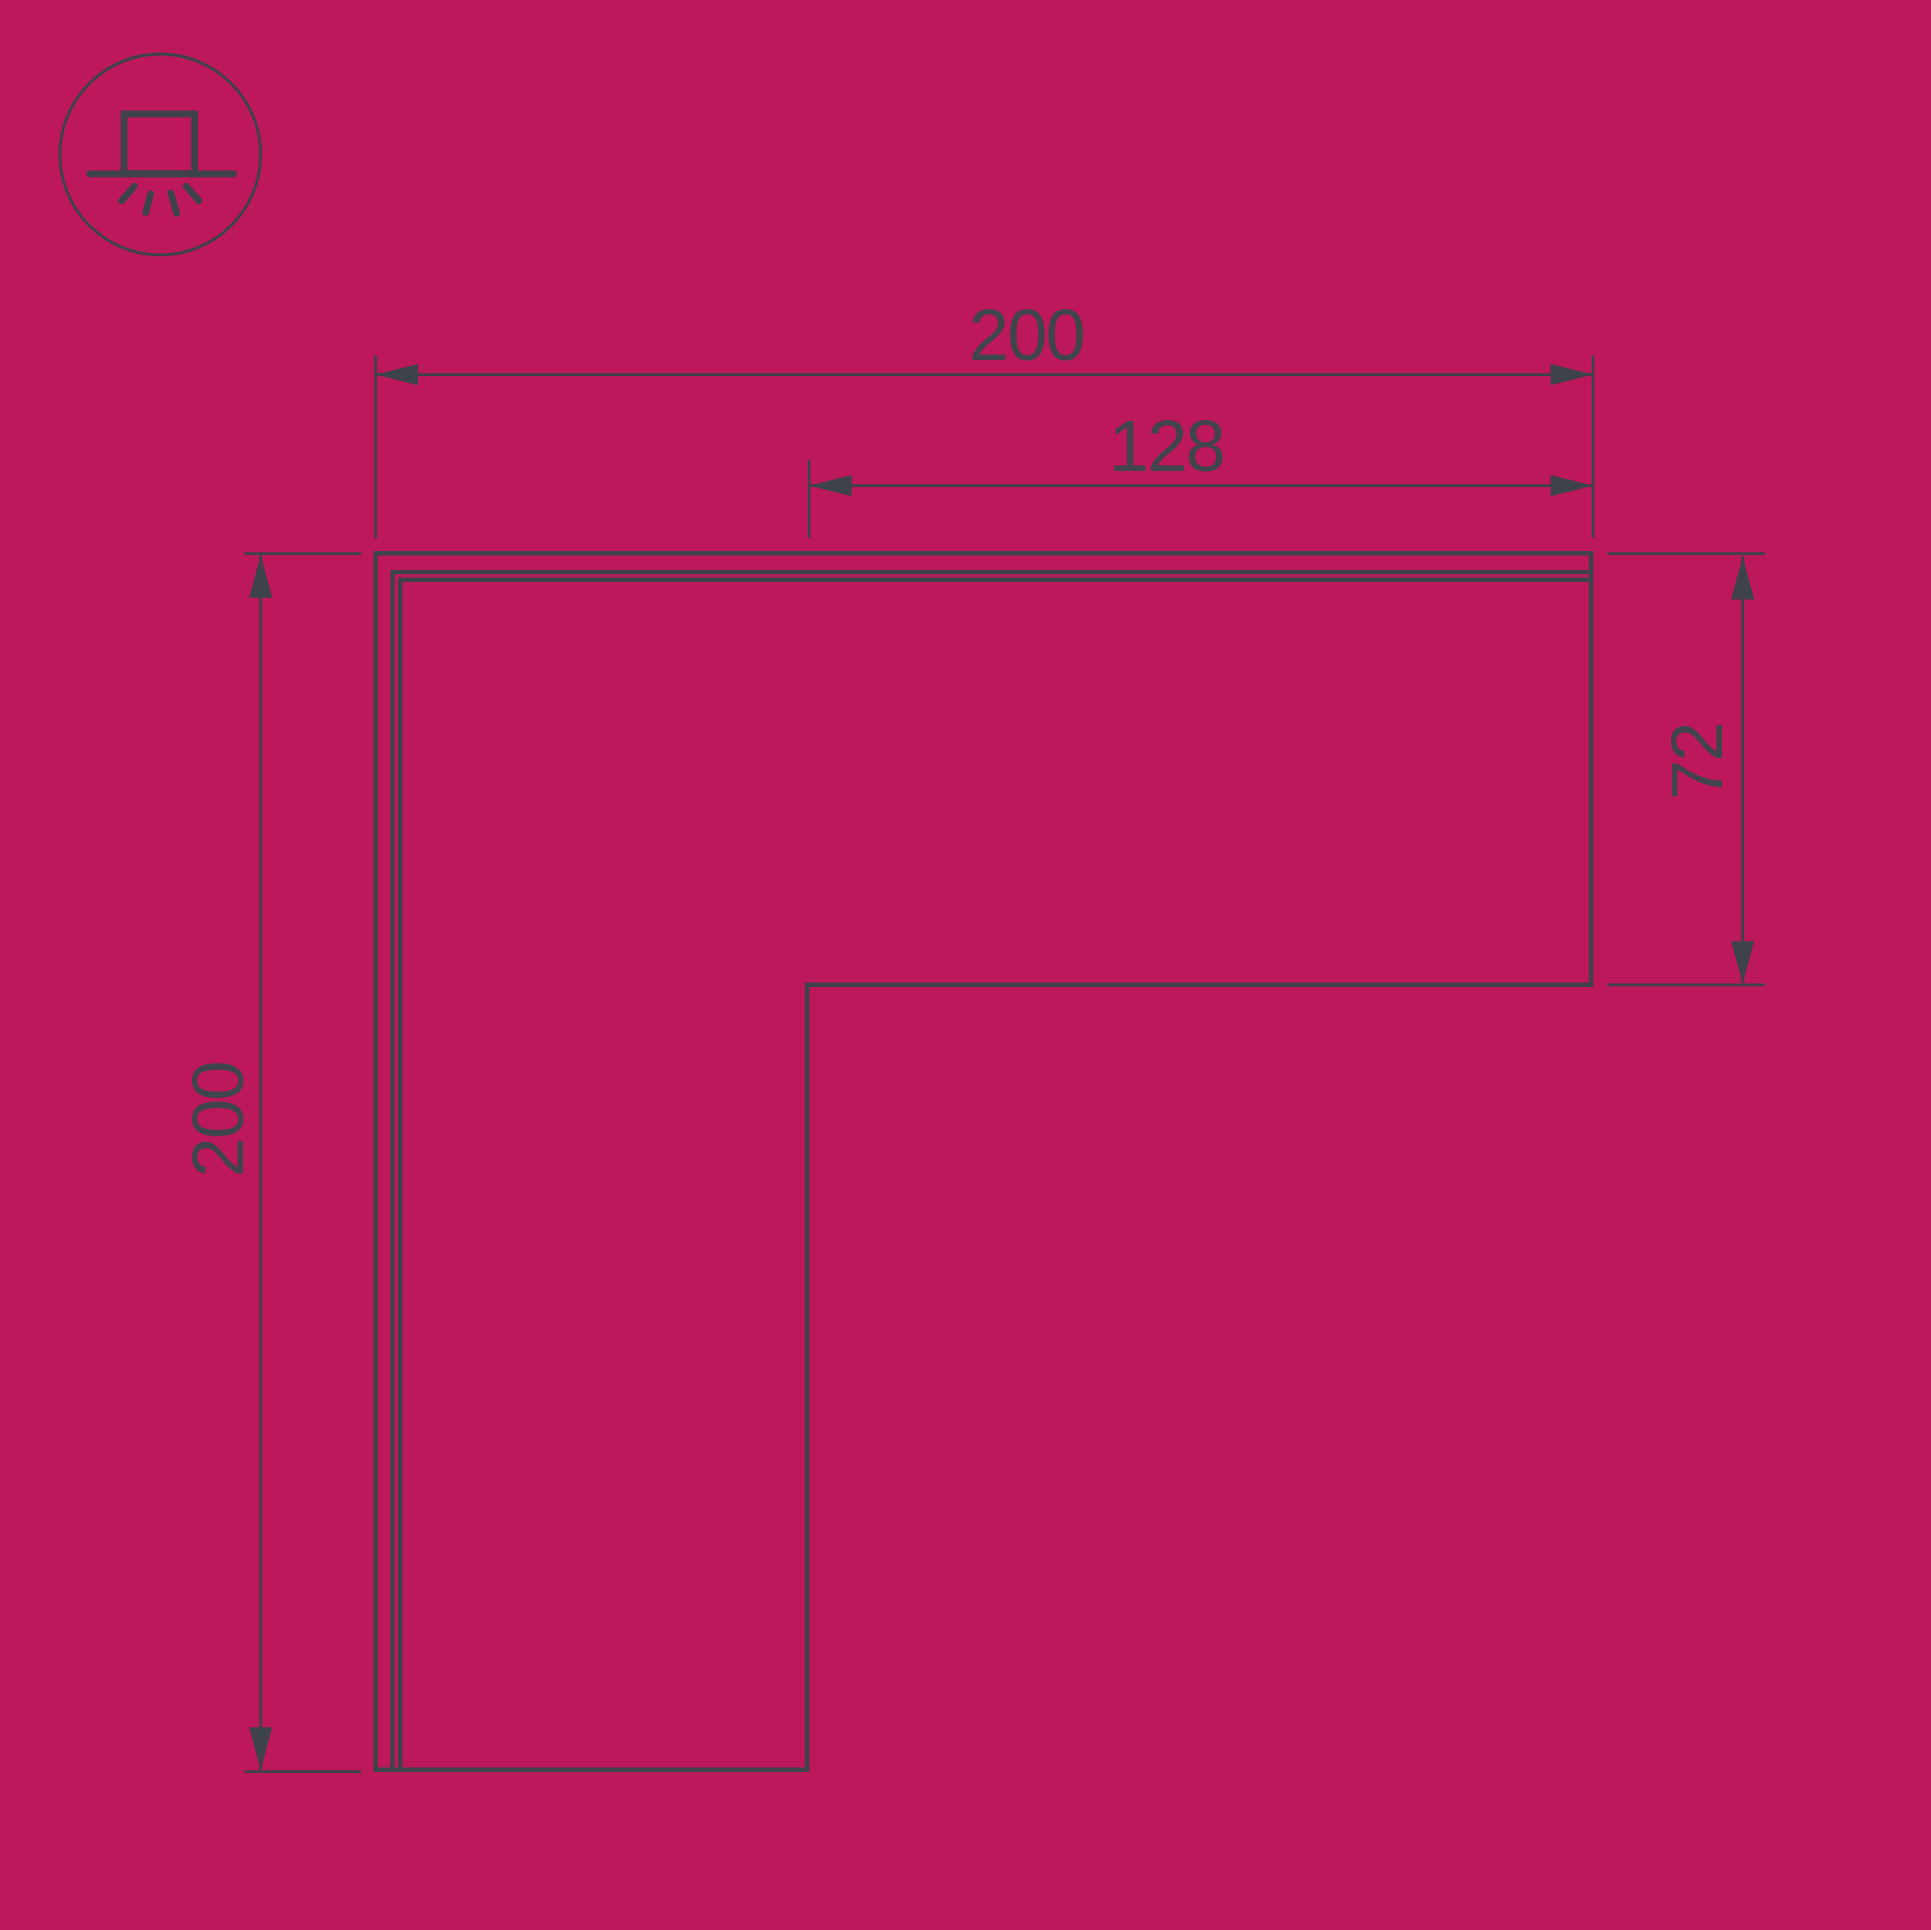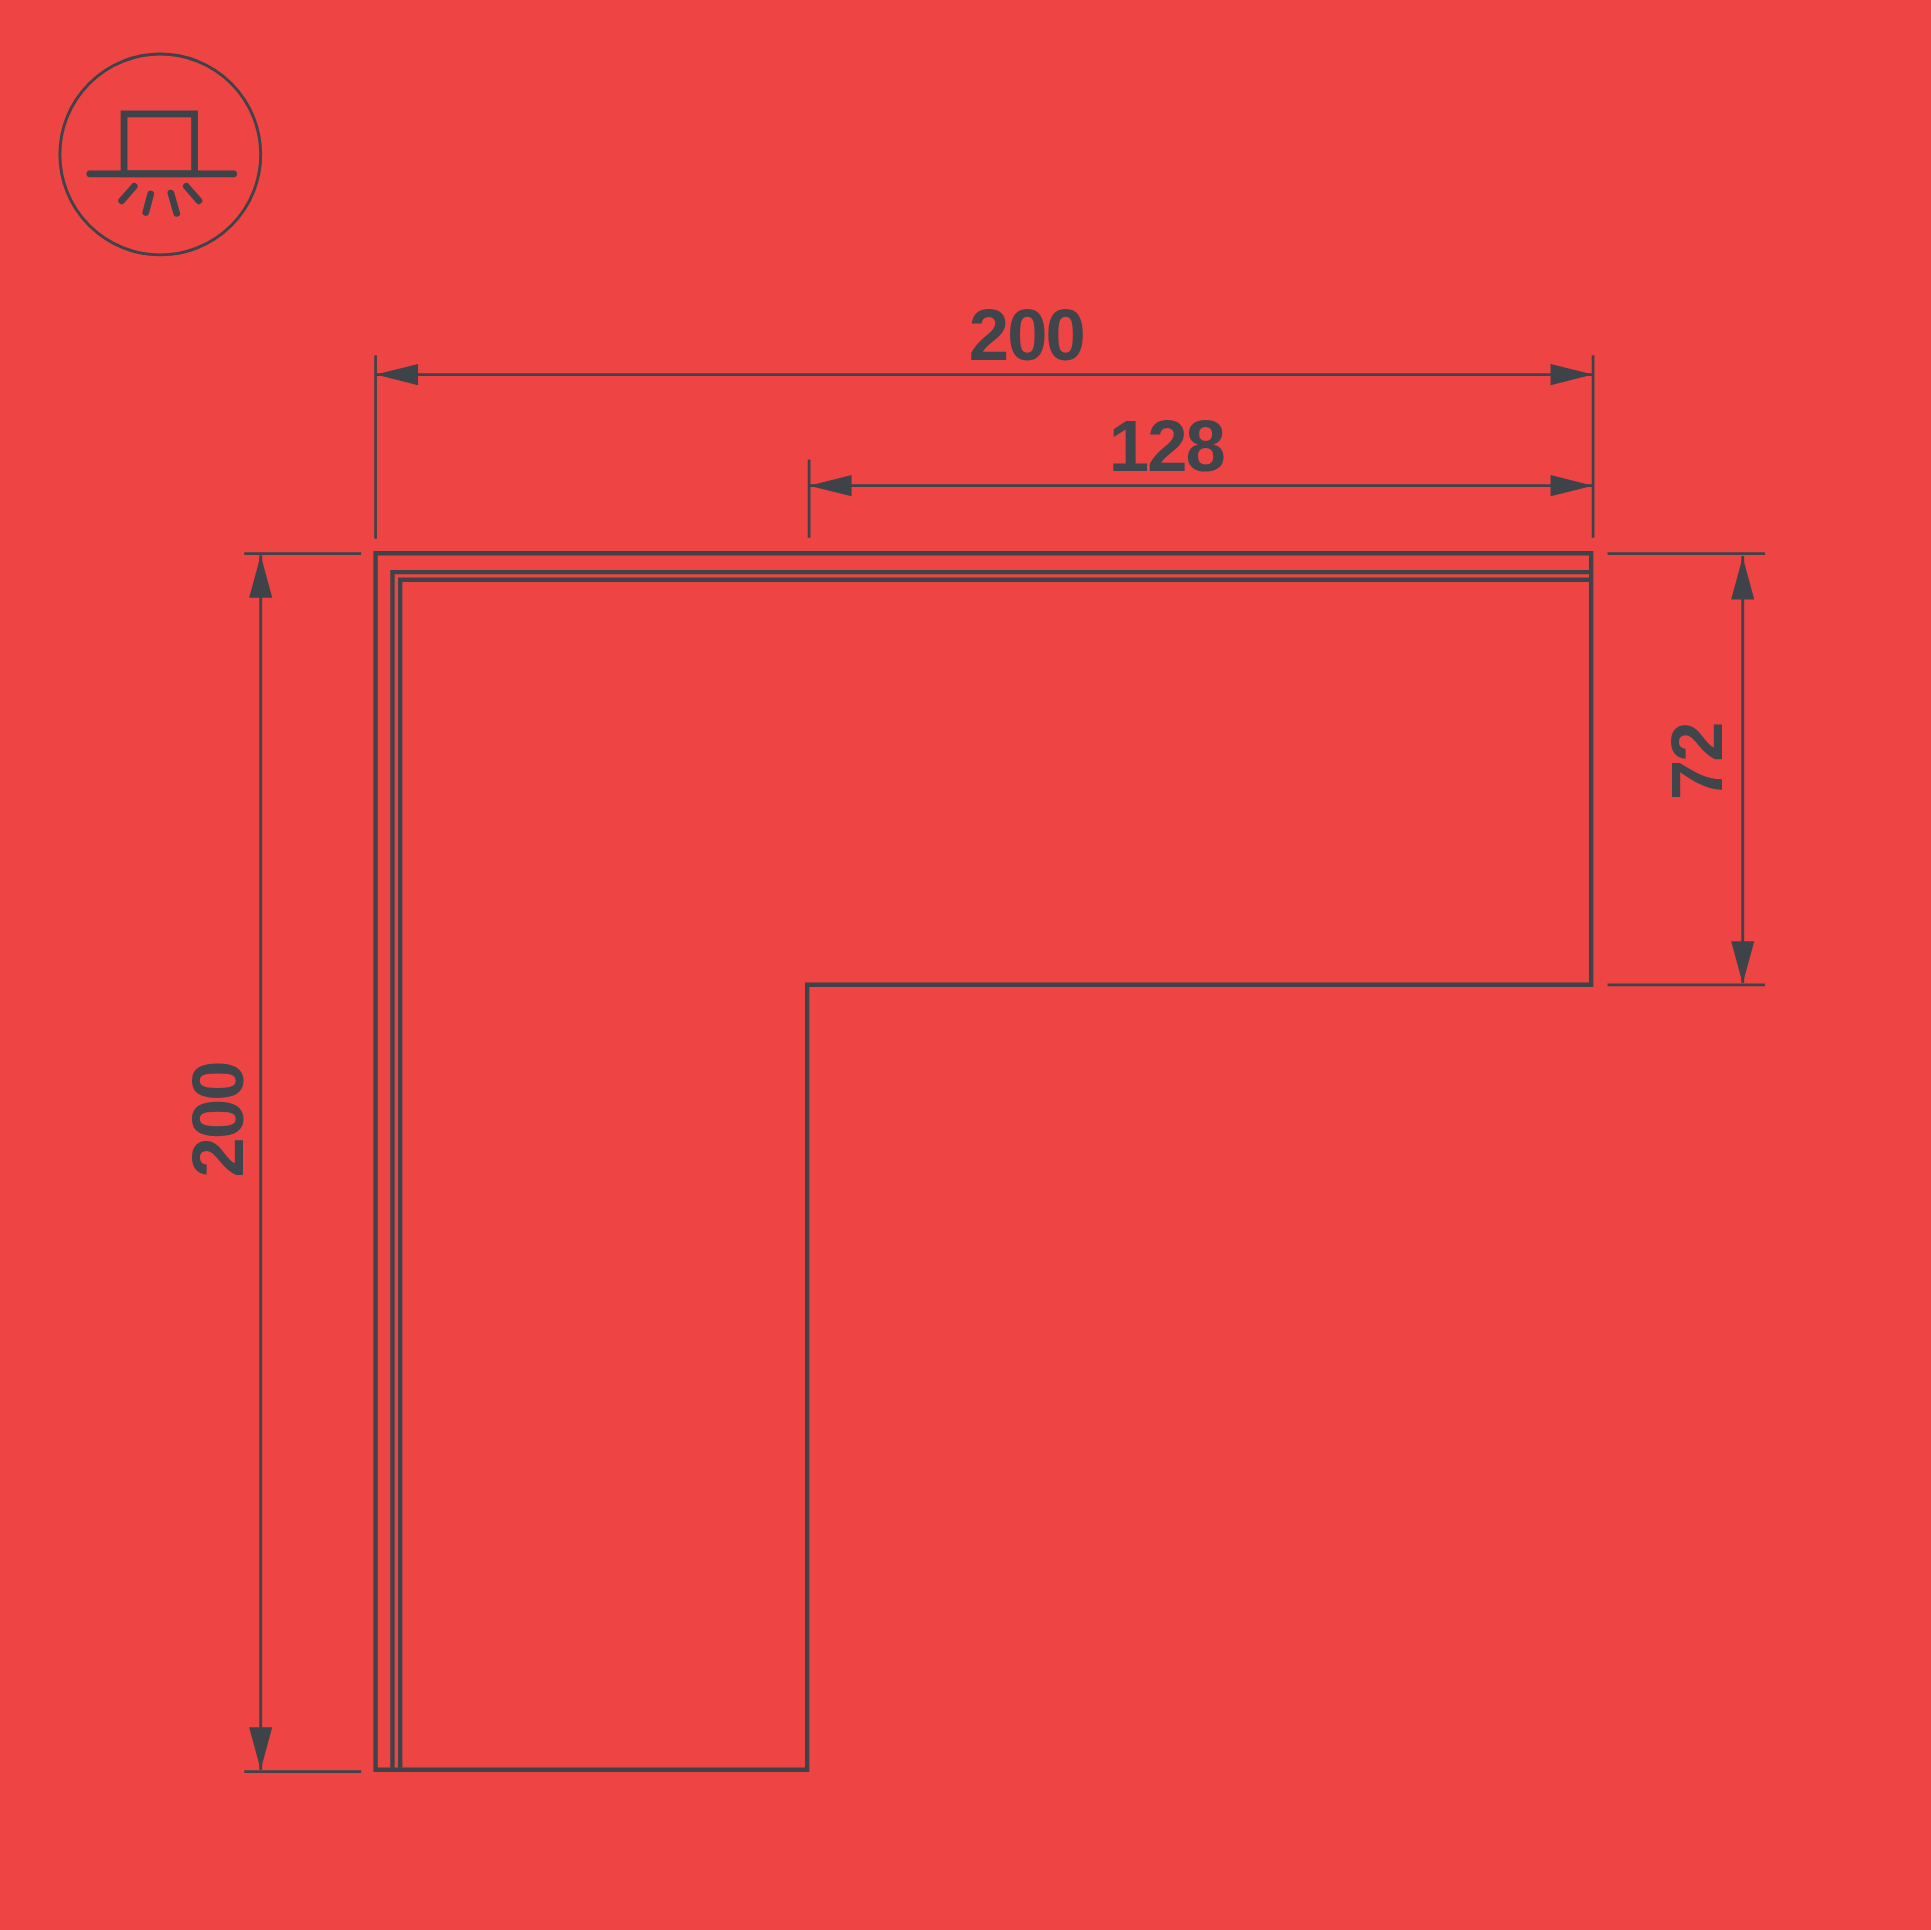--- a/index.html
+++ b/index.html
@@ -4,23 +4,22 @@
 <style>
   html, body {
     margin: 0;
     padding: 0;
     background: #ffffff;
   }
   .canvas {
     position: relative;
     width: 1931px;
     height: 1930px;
-    background: #ef4444;
+    background: #be185d;
     font-family: "Liberation Sans", sans-serif;
-    font-weight: bold;
   }
   svg { display: block; }
   .outline {
     fill: none;
     stroke: var(--line-color, #3d4348);
     stroke-width: 4.5;
   }
   .inner-line {
     fill: none;
     stroke: var(--line-color, #3d4348);

